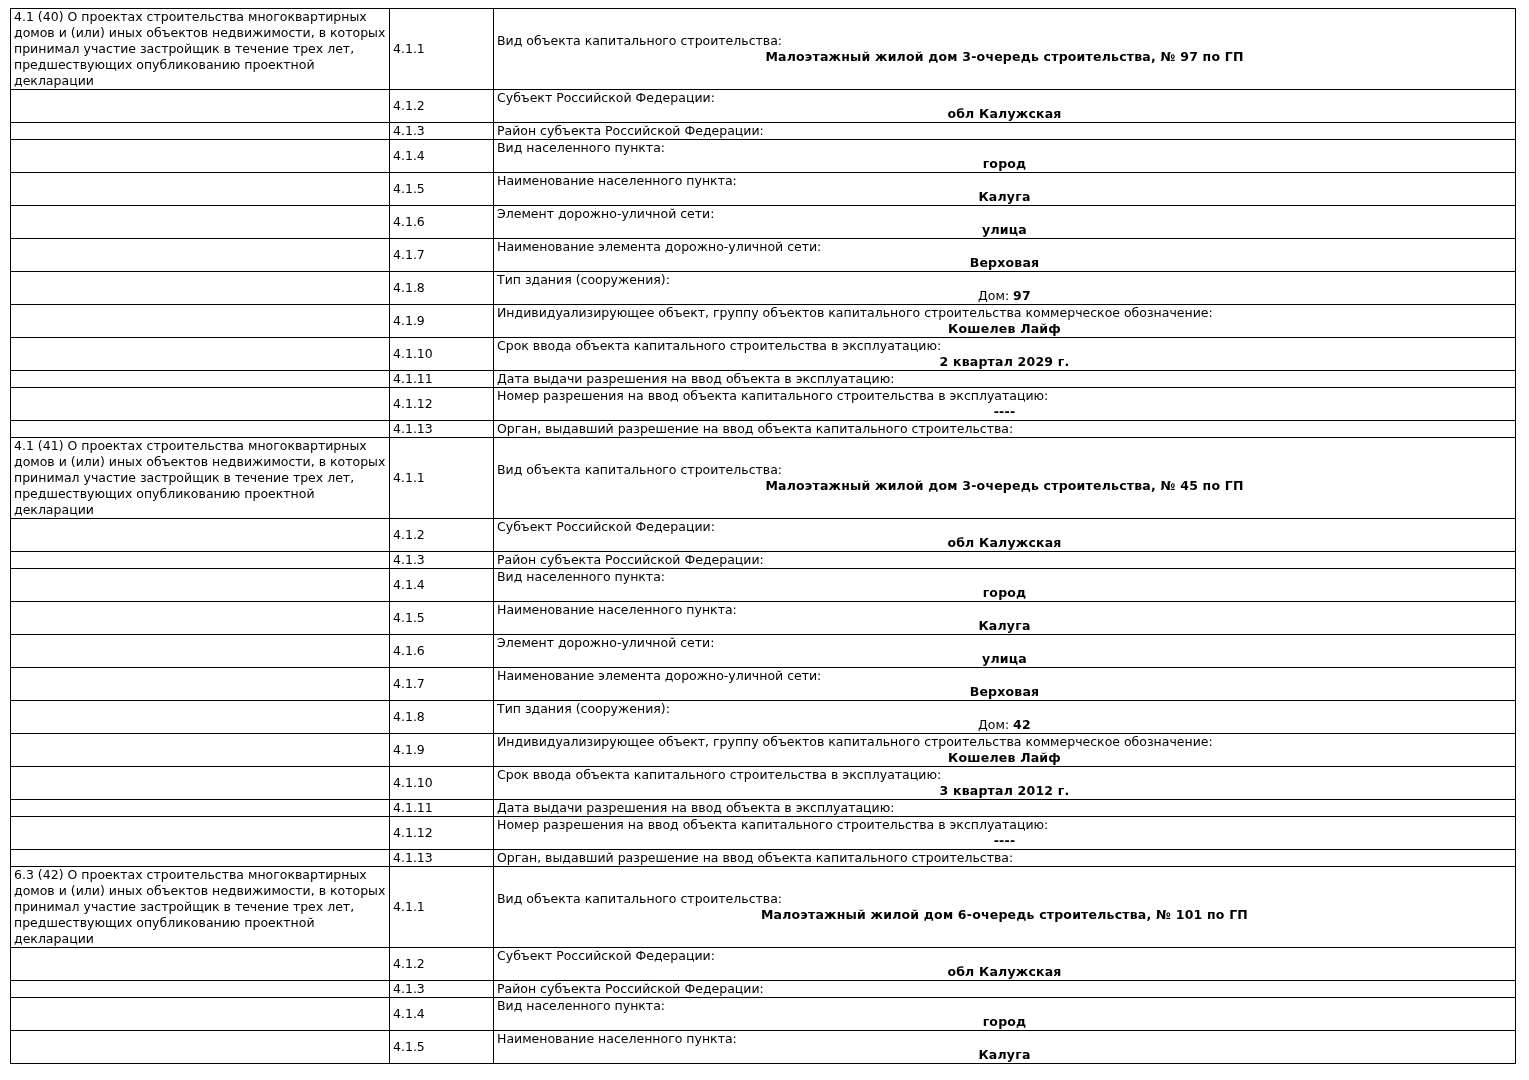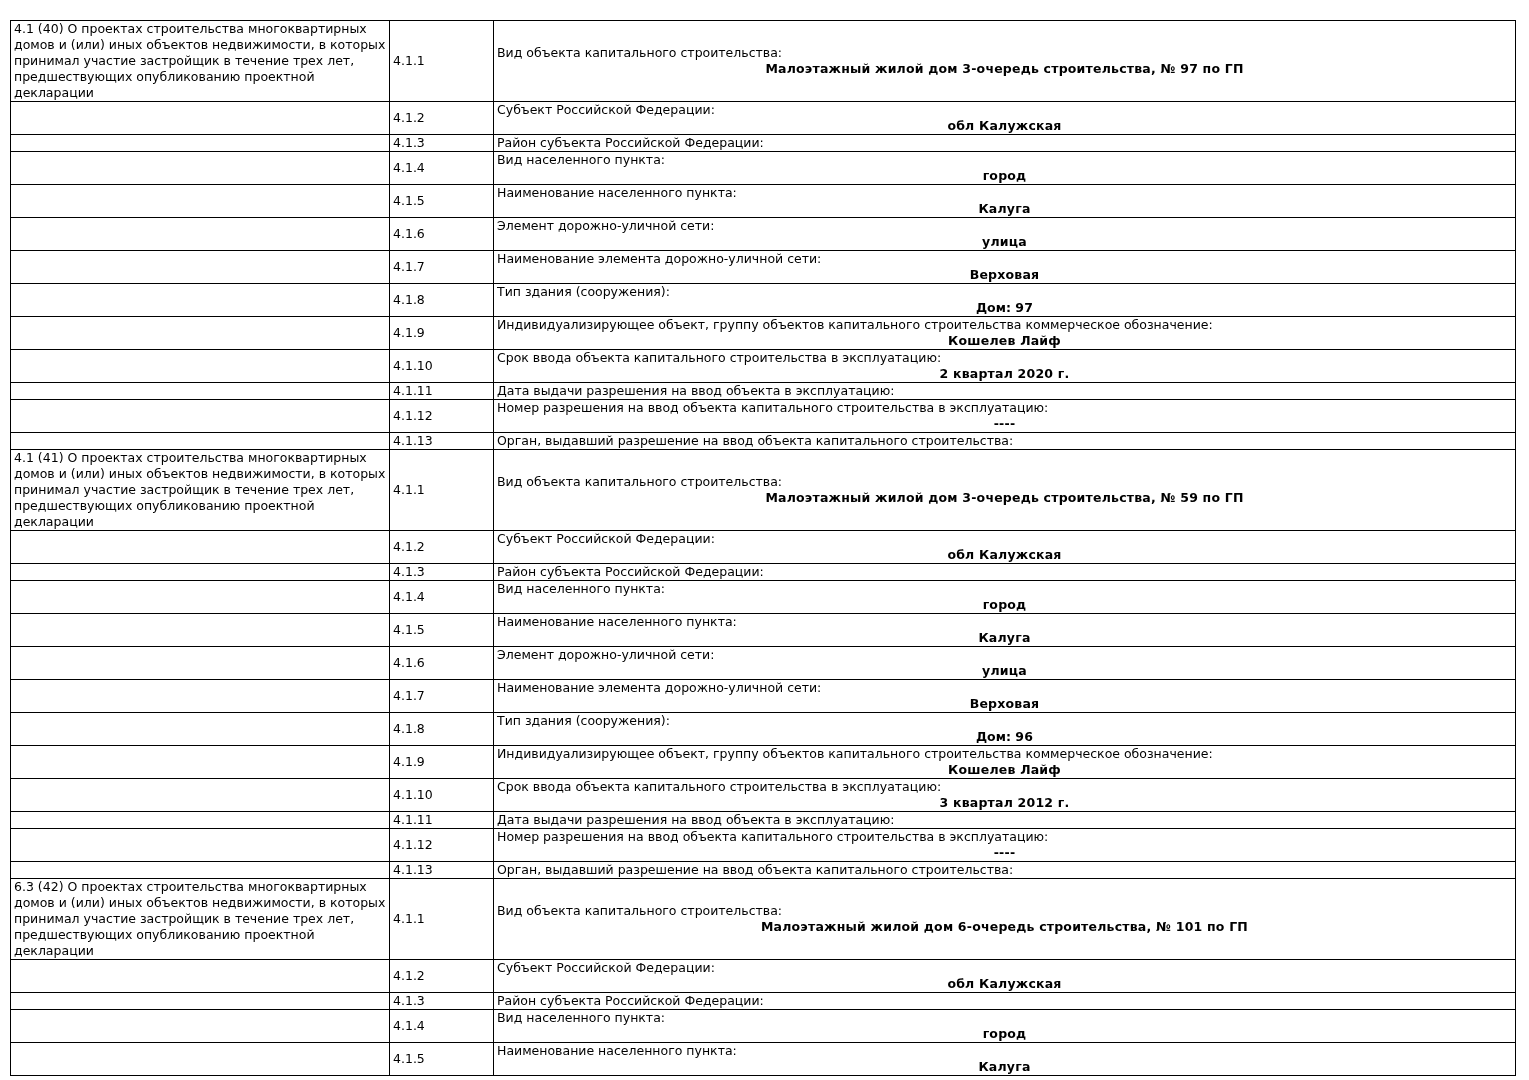--- a/index.html
+++ b/index.html
@@ -8,21 +8,21 @@
     background: #ffffff;
     width: 1529px;
     height: 1080px;
     overflow: hidden;
     font-family: "DejaVu Sans", "Liberation Sans", sans-serif;
     color: #000000;
   }
   table.decl {
     position: absolute;
     left: 10px;
-    top: 20px;
+    top: 8px;
     width: 1505px;
     border-collapse: collapse;
     table-layout: fixed;
   }
   table.decl td {
     border: 1.5px solid #000000;
     padding: 0 3px;
     font-size: 12.5px;
     line-height: 16px;
     overflow: hidden;
@@ -40,21 +40,21 @@
   td.desc {
     vertical-align: top;
     line-height: 15.6px;
     padding: 1px 3px 0 3px;
   }
   td.num { vertical-align: middle; }
   td.content { vertical-align: middle; }
 
   .label { font-weight: normal; }
   .value { font-weight: normal; text-align: center; }
-  .value .prefix { font-weight: bold; }
+  .value .prefix { font-weight: normal; }
   .value b { font-weight: bold; letter-spacing: 0.2px; }
 </style>
 </head>
 <body>
 
 <table class="decl">
   <colgroup>
     <col class="c-desc">
     <col class="c-num">
     <col class="c-body">
@@ -130,21 +130,21 @@
     <td class="content">
       <div class="label">Индивидуализирующее объект, группу объектов капитального строительства коммерческое обозначение:</div>
       <div class="value"><span class="prefix"></span><b>Кошелев Лайф</b></div>
     </td>
   </tr>
       <tr class="row-2">
     <td class="desc"></td>
     <td class="num">4.1.10</td>
     <td class="content">
       <div class="label">Срок ввода объекта капитального строительства в эксплуатацию:</div>
-      <div class="value"><span class="prefix"></span><b>2 квартал 2020 г.</b></div>
+      <div class="value"><span class="prefix"></span><b>2 квартал 2029 г.</b></div>
     </td>
   </tr>
       <tr class="row-1">
     <td class="desc"></td>
     <td class="num">4.1.11</td>
     <td class="content">
       <div class="label">Дата выдачи разрешения на ввод объекта в эксплуатацию:</div>
 
     </td>
   </tr>
@@ -162,21 +162,21 @@
     <td class="content">
       <div class="label">Орган, выдавший разрешение на ввод объекта капитального строительства:</div>
 
     </td>
   </tr>
       <tr class="row-tall">
     <td class="desc">4.1 (41) О проектах строительства многоквартирных домов и (или) иных объектов недвижимости, в которых принимал участие застройщик в течение трех лет, предшествующих опубликованию проектной декларации</td>
     <td class="num">4.1.1</td>
     <td class="content">
       <div class="label">Вид объекта капитального строительства:</div>
-      <div class="value"><span class="prefix"></span><b>Малоэтажный жилой дом 3-очередь строительства, № 59 по ГП</b></div>
+      <div class="value"><span class="prefix"></span><b>Малоэтажный жилой дом 3-очередь строительства, № 45 по ГП</b></div>
     </td>
   </tr>
       <tr class="row-2">
     <td class="desc"></td>
     <td class="num">4.1.2</td>
     <td class="content">
       <div class="label">Субъект Российской Федерации:</div>
       <div class="value"><span class="prefix"></span><b>обл Калужская</b></div>
     </td>
   </tr>
@@ -218,21 +218,21 @@
     <td class="content">
       <div class="label">Наименование элемента дорожно-уличной сети:</div>
       <div class="value"><span class="prefix"></span><b>Верховая</b></div>
     </td>
   </tr>
       <tr class="row-2">
     <td class="desc"></td>
     <td class="num">4.1.8</td>
     <td class="content">
       <div class="label">Тип здания (сооружения):</div>
-      <div class="value"><span class="prefix">Дом: </span><b>96</b></div>
+      <div class="value"><span class="prefix">Дом: </span><b>42</b></div>
     </td>
   </tr>
       <tr class="row-2">
     <td class="desc"></td>
     <td class="num">4.1.9</td>
     <td class="content">
       <div class="label">Индивидуализирующее объект, группу объектов капитального строительства коммерческое обозначение:</div>
       <div class="value"><span class="prefix"></span><b>Кошелев Лайф</b></div>
     </td>
   </tr>

